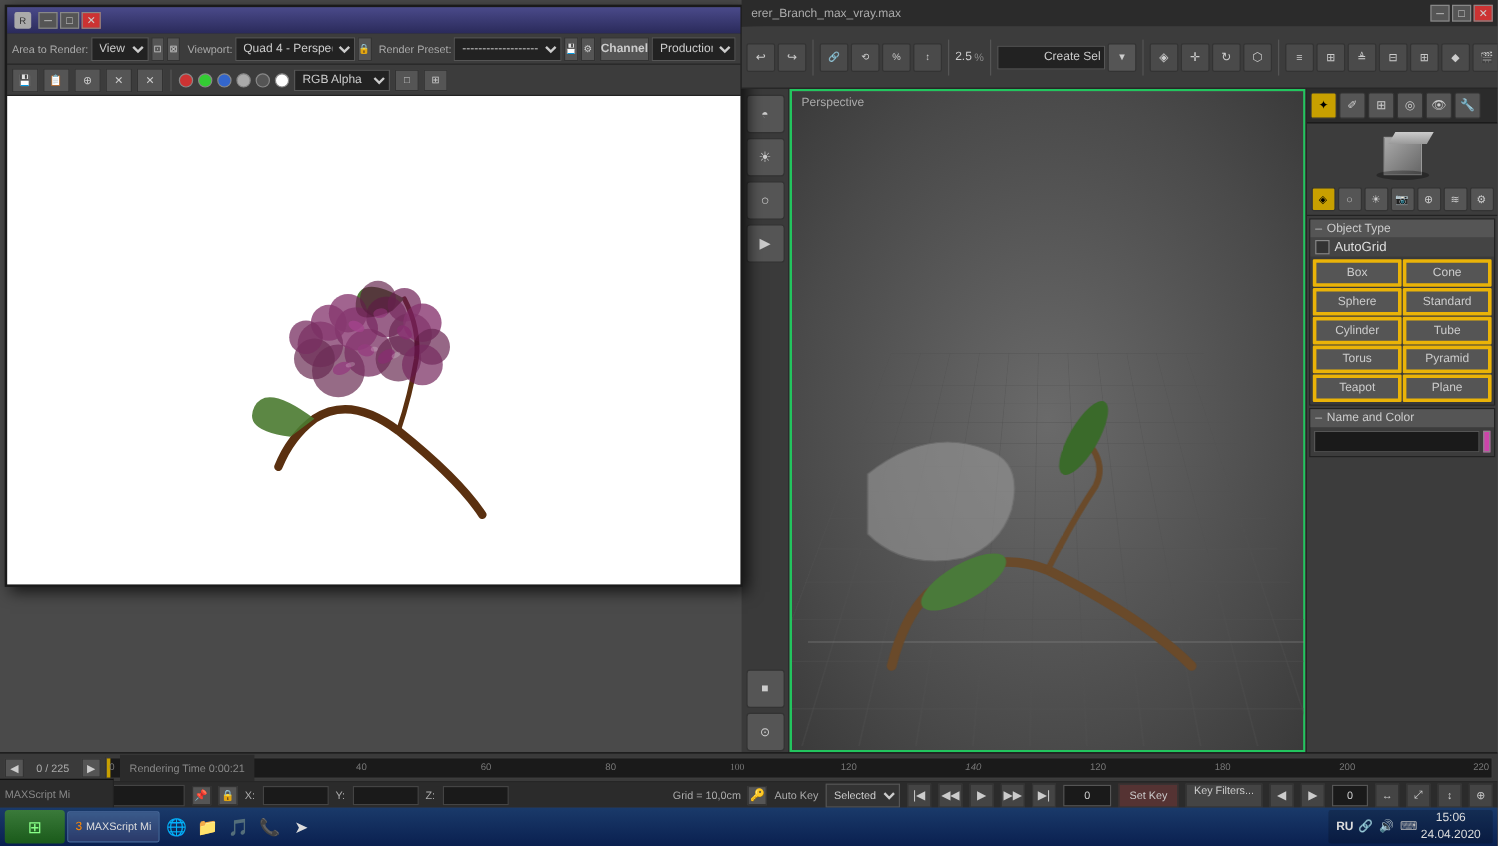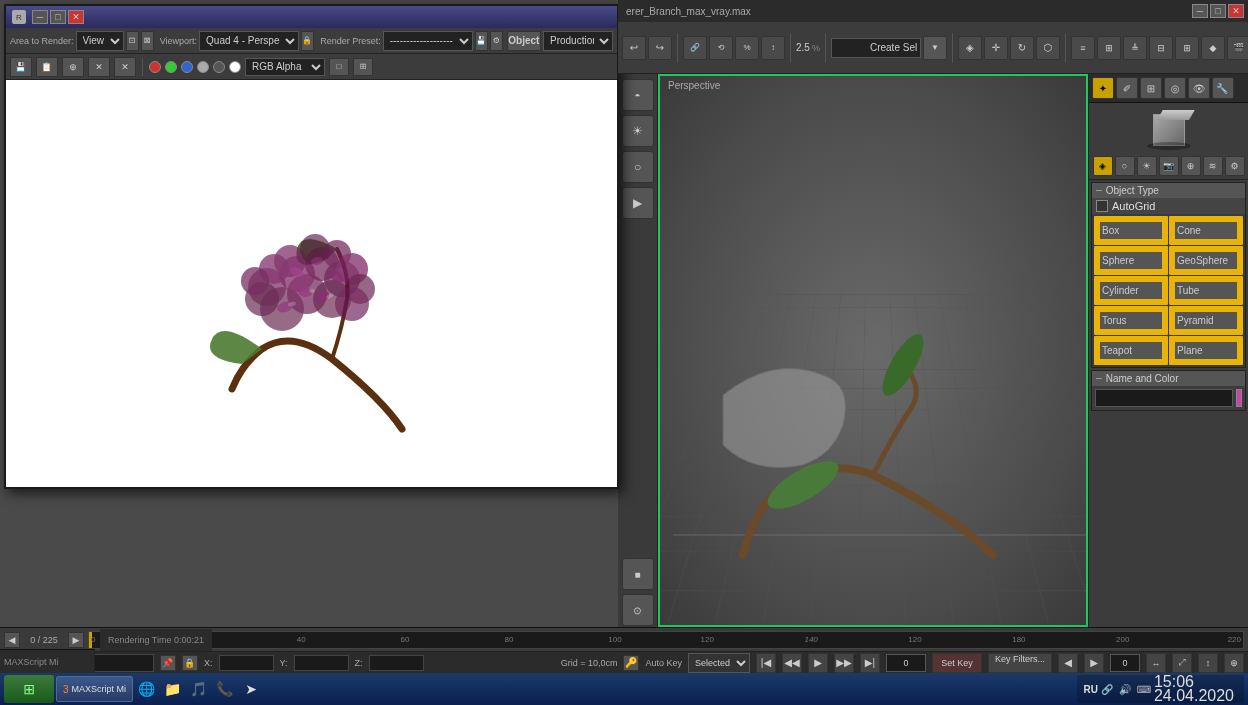--- a/index.html
+++ b/index.html
@@ -144,25 +144,25 @@
     }
     .obj-btn-grid {
       display: grid;
       grid-template-columns: 1fr 1fr;
       gap: 1px;
       padding: 2px;
       background: #3a3a3a;
     }
     .obj-btn {
       background: #555;
-      border: 6px solid #eab308;
+      border: 3px solid #eab308;
       color: #ccc;
       font-size: 10px;
       padding: 3px 2px;
-      text-align: left;
+      text-align: center;
       cursor: pointer;
       border-radius: 1px;
     }
     .name-color-row {
       display: flex;
       align-items: center;
       padding: 3px;
       gap: 3px;
     }
     .name-input {
@@ -434,22 +434,22 @@
     }
     .taskbar-app {
       width: 24px; height: 24px;
       display: flex; align-items: center; justify-content: center;
       cursor: pointer;
       font-size: 14px;
     }
     .taskbar-spacer { flex: 1; }
     .taskbar-clock {
       color: #ddd;
-      font-size: 16px;
-      text-align: left;
+      font-size: 10px;
+      text-align: center;
       padding-right: 4px;
       line-height: 14px;
     }
     .taskbar-sys {
       display: flex;
       align-items: center;
       gap: 2px;
       background: rgba(0,0,0,0.2);
       padding: 2px 6px;
       height: 28px;
@@ -600,21 +600,21 @@
 
       <div class="autogrid-row">
         <div class="autogrid-checkbox"></div>
         <span>AutoGrid</span>
       </div>
 
       <div class="obj-btn-grid">
         <div class="obj-btn">Box</div>
         <div class="obj-btn">Cone</div>
         <div class="obj-btn">Sphere</div>
-        <div class="obj-btn">GeoSphere</div>
+        <div class="obj-btn">Standard</div>
         <div class="obj-btn">Cylinder</div>
         <div class="obj-btn">Tube</div>
         <div class="obj-btn">Torus</div>
         <div class="obj-btn">Pyramid</div>
         <div class="obj-btn">Teapot</div>
         <div class="obj-btn">Plane</div>
       </div>
     </div>
 
     <div style="margin:2px; border:1px solid #222;">
@@ -652,21 +652,21 @@
         <option>Quad 4 - Perspec</option>
       </select>
       <div class="rw-btn" style="font-size:8px;">🔒</div>
       <span style="color:#aaa; font-size:9px; white-space:nowrap; margin-left:4px;">Render Preset:</span>
       <select class="rw-combo" style="width:90px;">
         <option>-------------------</option>
       </select>
       <div class="rw-btn" style="font-size:8px;">💾</div>
       <div class="rw-btn" style="font-size:8px;">⚙</div>
       <div style="flex:1;"></div>
-      <div class="rw-btn" style="width:60px; background:#555; font-size:10px; font-weight:bold;">Object</div>
+      <div class="rw-btn" style="width:60px; background:#555; font-size:10px; font-weight:bold;">Channel</div>
       <select class="rw-combo" style="width:70px;">
         <option>Production</option>
       </select>
     </div>
 
     <div class="rw-channel-row">
 
       <div class="rw-btn" style="font-size:9px;">💾</div>
       <div class="rw-btn" style="font-size:9px;">📋</div>
       <div class="rw-btn" style="font-size:9px;">⊕</div>
@@ -740,21 +740,21 @@
 
       <div class="timeline-track">
         <div class="tl-marker"></div>
 
         <div style="position:absolute; top:0; left:0; right:0; height:100%; display:flex; align-items:center;">
           <span style="color:#777; font-size:8px; position:absolute; left:2px;">0</span>
           <span style="color:#777; font-size:8px; position:absolute; left:8%;">20</span>
           <span style="color:#777; font-size:8px; position:absolute; left:18%;">40</span>
           <span style="color:#777; font-size:8px; position:absolute; left:27%;">60</span>
           <span style="color:#777; font-size:8px; position:absolute; left:36%;">80</span>
-          <span style="color:#777; font-size:8px; position:absolute; left:45%;">100</span>
+          <span style="color:#777; font-size:8px; position:absolute; left:45%;font-family:Liberation Serif, serif;">100</span>
           <span style="color:#777; font-size:8px; position:absolute; left:53%;">120</span>
           <span style="color:#777; font-size:8px; position:absolute; left:62%;font-style:italic;">140</span>
           <span style="color:#777; font-size:8px; position:absolute; left:71%;">120</span>
           <span style="color:#777; font-size:8px; position:absolute; left:80%;">180</span>
           <span style="color:#777; font-size:8px; position:absolute; left:89%;">200</span>
           <span style="color:#777; font-size:8px; position:absolute; right:2px;">220</span>
         </div>
       </div>
     </div>
 

